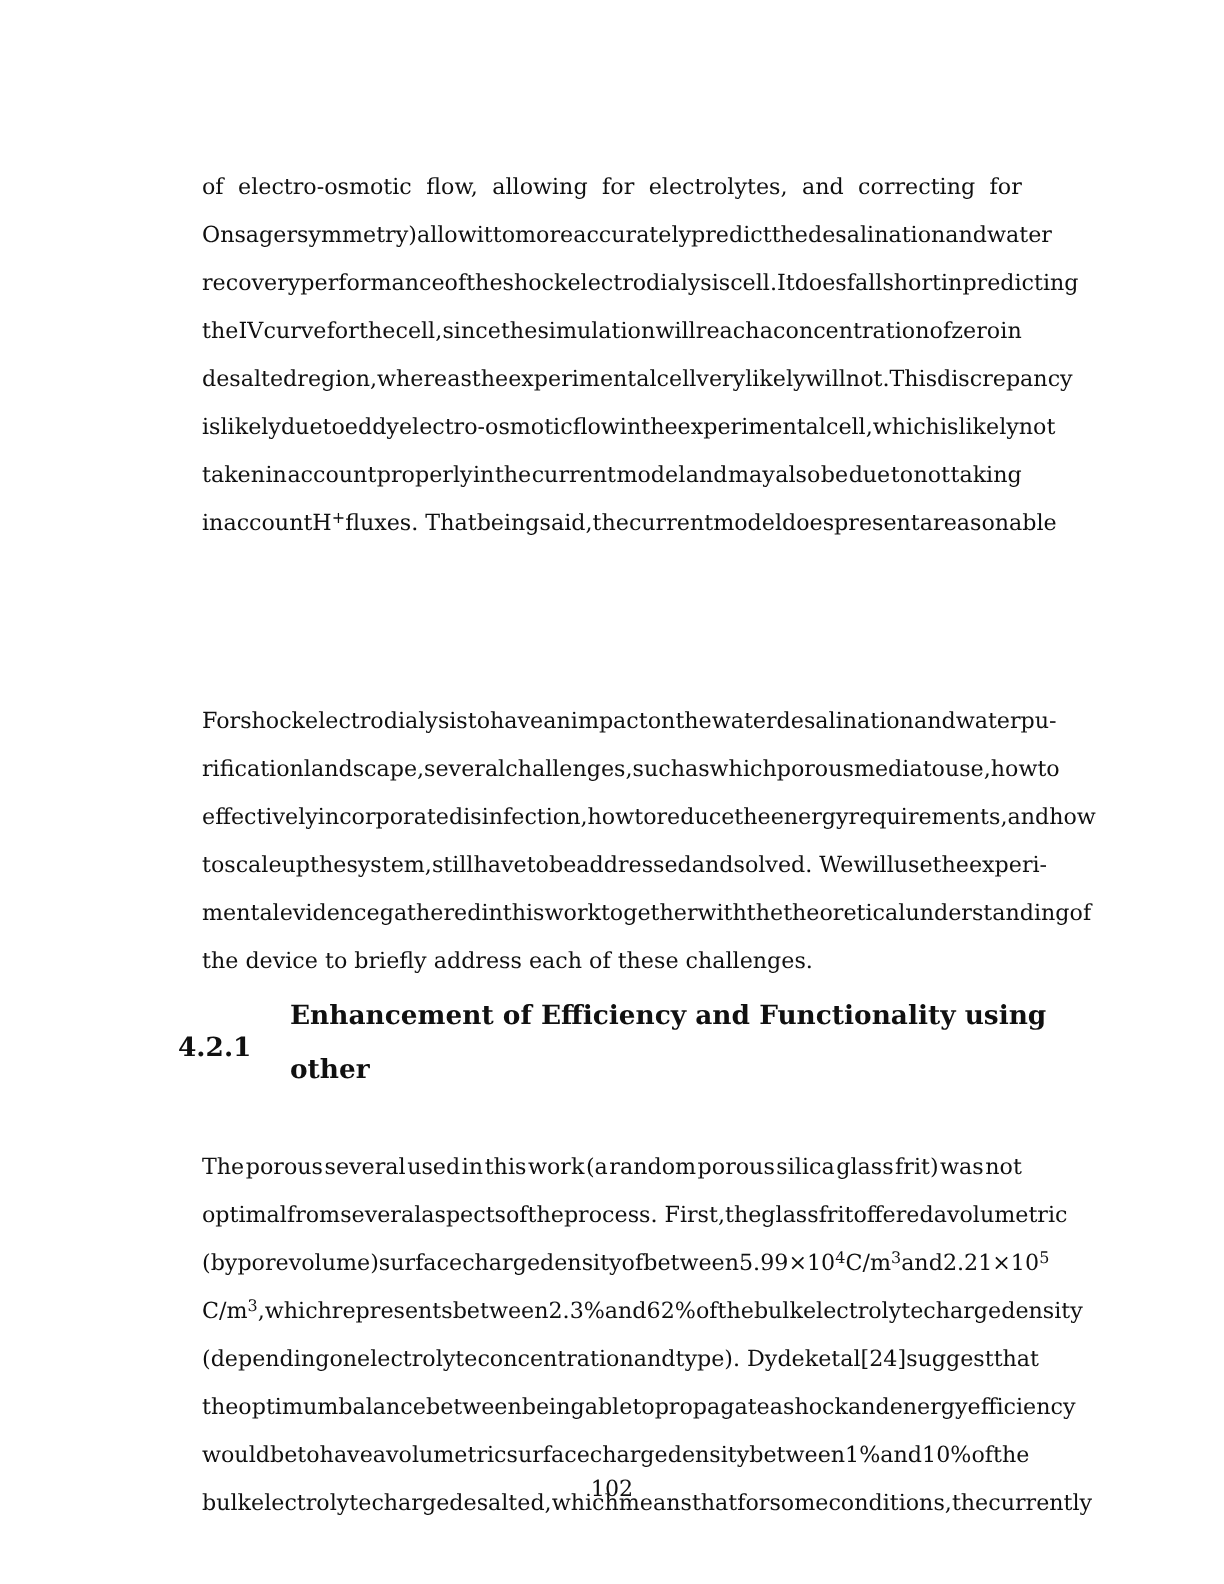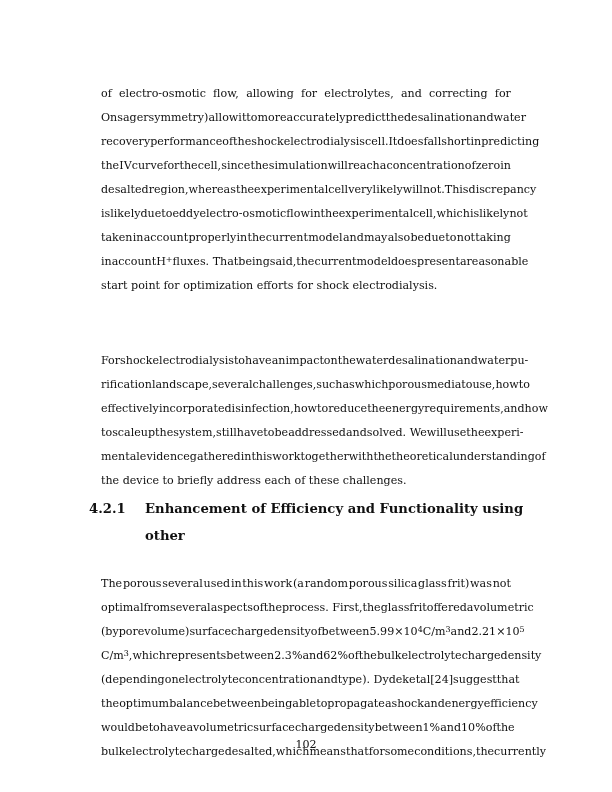--- a/index.html
+++ b/index.html
@@ -78,21 +78,21 @@
     position: absolute;
     left: 89px;
     width: 440px;
     font-size: 13.2px;
     font-weight: bold;
     line-height: 27px;
   }
   .h-sub .num {
     position: absolute;
     left: 0;
-    top: 0;
+    top: 16px;
     width: 56px;
   }
   .h-sub .title {
     display: block;
     margin-left: 56px;
   }
 
   .folio {
     position: absolute;
     left: 0;
@@ -226,21 +226,20 @@
           <span>being</span>
           <span>said,</span>
           <span>the</span>
           <span>current</span>
           <span>model</span>
           <span>does</span>
           <span>present</span>
           <span>a</span>
           <span>reasonable</span>
         </span>
-      <span class="ln last">start point for optimization efforts for shock electrodialysis.</span>
     </div>
 
   </div>
 
 
   <div class="textblock" style="top:337px;">
     <div class="para">
       <span class="ln j">
           <span>For</span>
           <span>shock</span>

